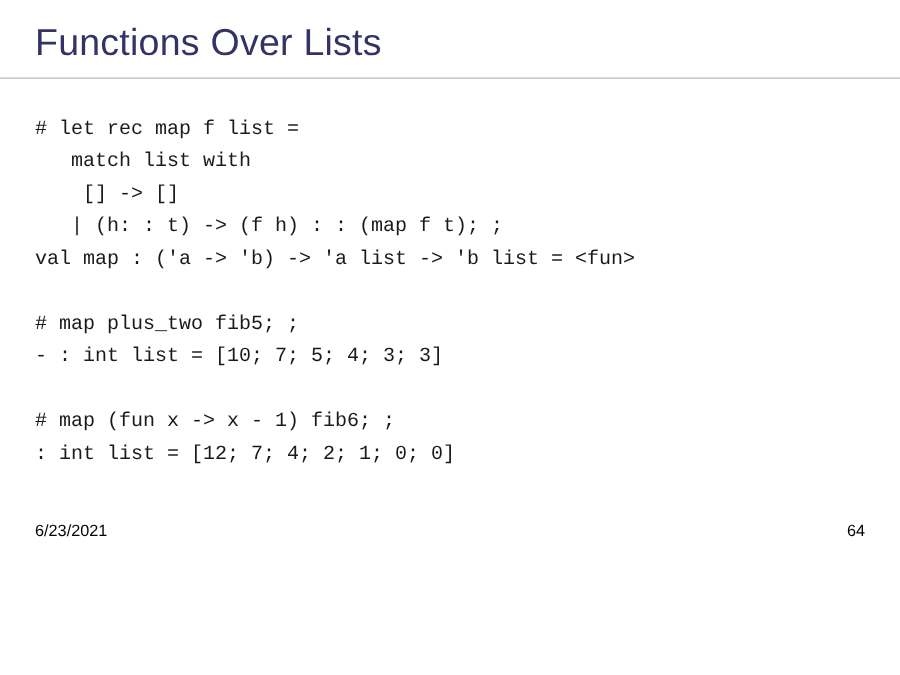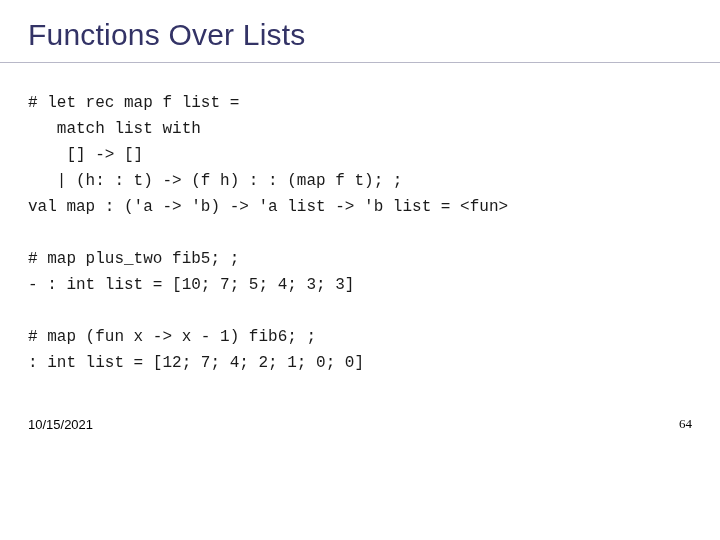--- a/index.html
+++ b/index.html
@@ -53,35 +53,35 @@
     font-size: 13px;
     color: #000;
     font-family: Arial, Helvetica, sans-serif;
   }
   .footer-right {
     position: absolute;
     bottom: 20px;
     right: 28px;
     font-size: 13px;
     color: #000;
-    font-family: Liberation Serif, serif;
+    font-family: Liberation Sans, sans-serif;
   }
 </style>
 </head>
 <body>
 
 <div class="slide">
   <div class="title">Functions Over Lists</div>
   <div class="rule"></div>
   <div class="body"># let rec map f list =
    match list with
     [] -&gt; []
    | (h: : t) -&gt; (f h) : : (map f t); ;
 val map : ('a -&gt; 'b) -&gt; 'a list -&gt; 'b list = &lt;fun&gt;
 
 # map plus_two fib5; ;
 - : int list = [10; 7; 5; 4; 3; 3]
 
 # map (fun x -&gt; x - 1) fib6; ;
 : int list = [12; 7; 4; 2; 1; 0; 0]</div>
-  <div class="footer-left">10/15/2021</div>
+  <div class="footer-left">6/23/2021</div>
   <div class="footer-right">64</div>
 </div>
 
 </body></html>

